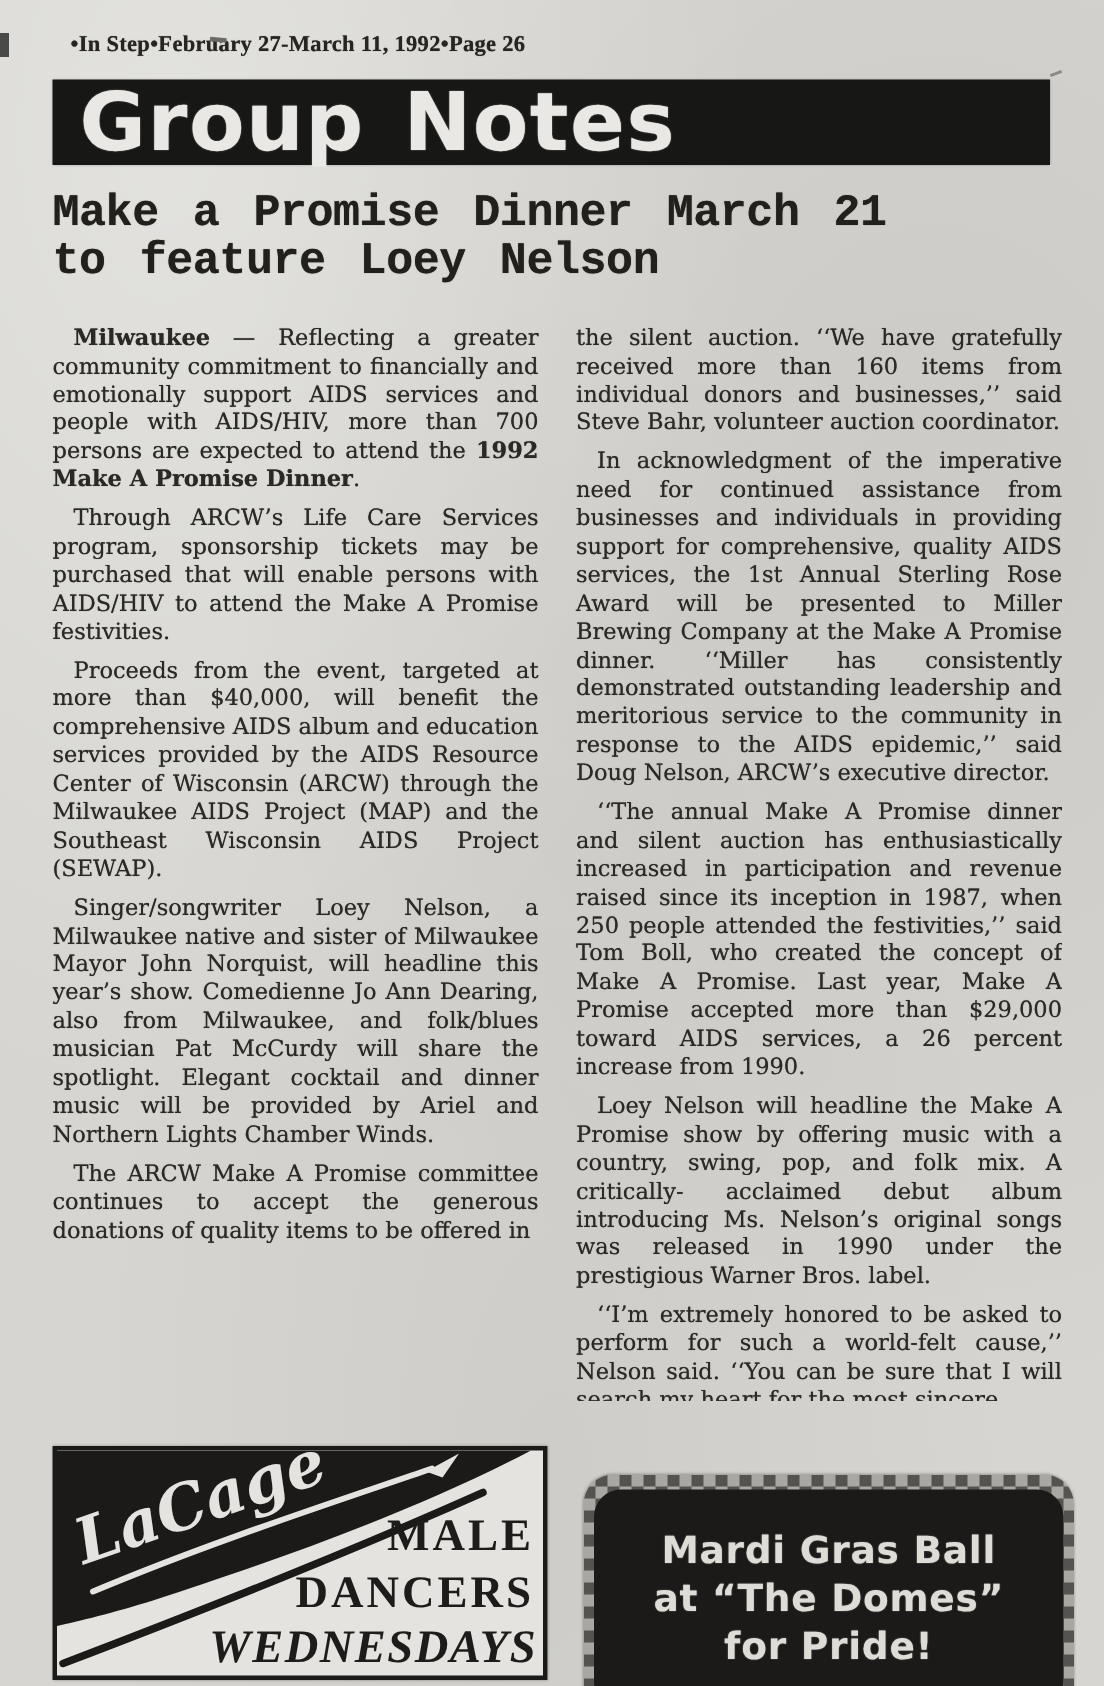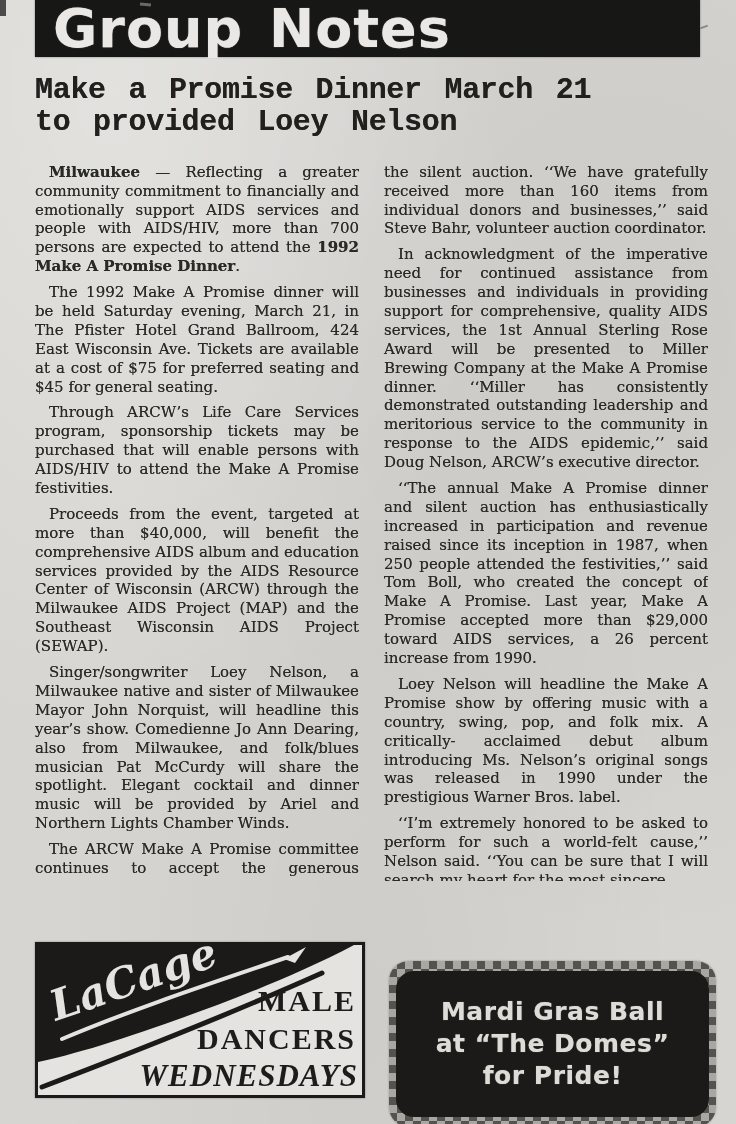--- a/index.html
+++ b/index.html
@@ -88,34 +88,34 @@
 </style>
 </head>
 <body>
 
 <div class="page">
 
   <div class="artifact corner"></div>
   <div class="artifact dash"></div>
   <div class="artifact speck"></div>
 
+  <div class="masthead">•In Step•February 27-March 11, 1992•Page 26</div>
 
   <div class="banner">
     <span class="banner-title">Group Notes</span>
   </div>
 
   <h1 class="headline">
     <span>Make a Promise Dinner March 21</span><br>
-    <span>to provided Loey Nelson</span>
+    <span>to feature Loey Nelson</span>
   </h1>
 
   <div class="columns">
     <div class="col">
       <p class="para indent"><b>Milwaukee</b><span> — Reflecting a greater community commitment to financially and emotionally support AIDS services and people with AIDS/HIV, more than 700 persons are expected to attend the </span><b>1992 Make A Promise Dinner</b><span>.</span></p>
-      <p class="para indent">The 1992 Make A Promise dinner will be held Saturday evening, March 21, in The Pfister Hotel Grand Ballroom, 424 East Wisconsin Ave. Tickets are available at a cost of $75 for preferred seating and $45 for general seating.</p>
       <p class="para indent">Through ARCW’s Life Care Services program, sponsorship tickets may be purchased that will enable persons with AIDS/HIV to attend the Make A Promise festivities.</p>
       <p class="para indent">Proceeds from the event, targeted at more than $40,000, will benefit the comprehensive AIDS album and education services provided by the AIDS Resource Center of Wisconsin (ARCW) through the Milwaukee AIDS Project (MAP) and the Southeast Wisconsin AIDS Project (SEWAP).</p>
       <p class="para indent">Singer/songwriter Loey Nelson, a Milwaukee native and sister of Milwaukee Mayor John Norquist, will headline this year’s show. Comedienne Jo Ann Dearing, also from Milwaukee, and folk/blues musician Pat McCurdy will share the spotlight. Elegant cocktail and dinner music will be provided by Ariel and Northern Lights Chamber Winds.</p>
       <p class="para indent">The ARCW Make A Promise committee continues to accept the generous donations of quality items to be offered in</p>
     </div>
     <div class="col">
       <p class="para">the silent auction. ‘‘We have gratefully received more than 160 items from individual donors and businesses,’’ said Steve Bahr, volunteer auction coordinator.</p>
       <p class="para indent">In acknowledgment of the imperative need for continued assistance from businesses and individuals in providing support for comprehensive, quality AIDS services, the 1st Annual Sterling Rose Award will be presented to Miller Brewing Company at the Make A Promise dinner. ‘‘Miller has consistently demonstrated outstanding leadership and meritorious service to the community in response to the AIDS epidemic,’’ said Doug Nelson, ARCW’s executive director.</p>
       <p class="para indent">‘‘The annual Make A Promise dinner and silent auction has enthusiastically increased in participation and revenue raised since its inception in 1987, when 250 people attended the festivities,’’ said Tom Boll, who created the concept of Make A Promise. Last year, Make A Promise accepted more than $29,000 toward AIDS services, a 26 percent increase from 1990.</p>
       <p class="para indent">Loey Nelson will headline the Make A Promise show by offering music with a country, swing, pop, and folk mix. A critically- acclaimed debut album introducing Ms. Nelson’s original songs was released in 1990 under the prestigious Warner Bros. label.</p>

